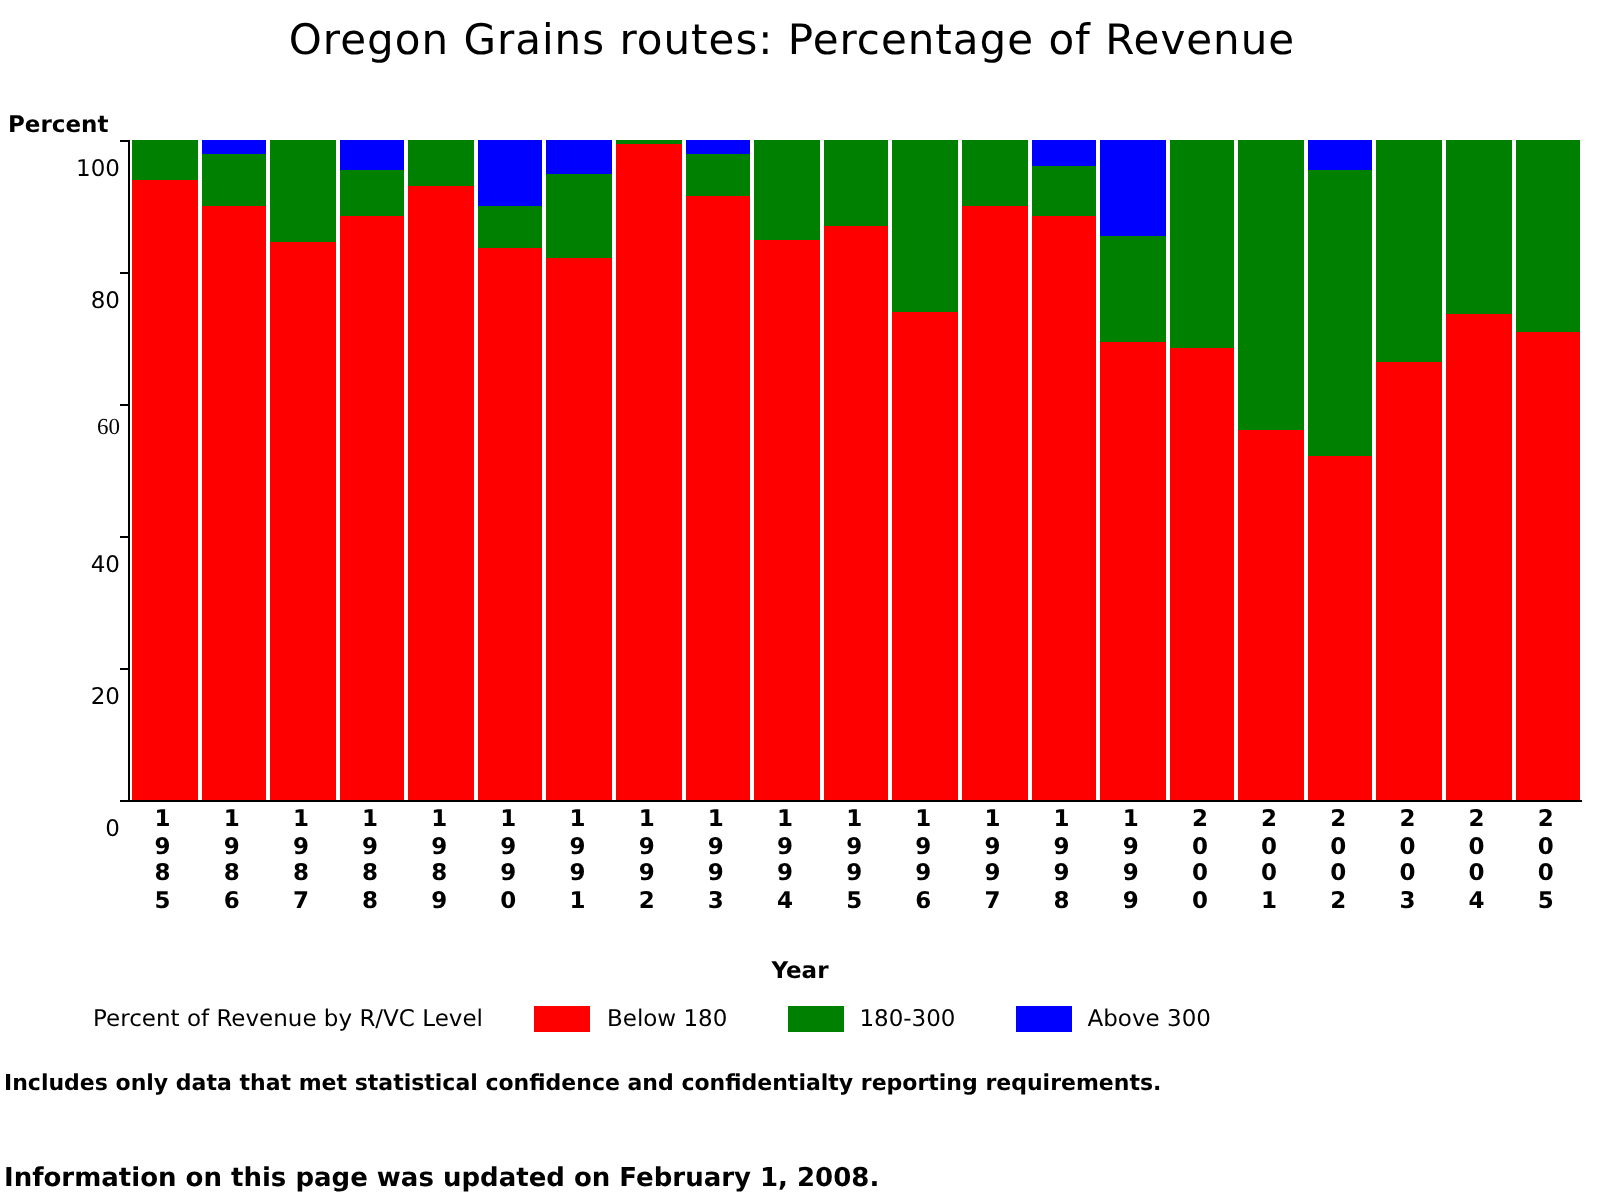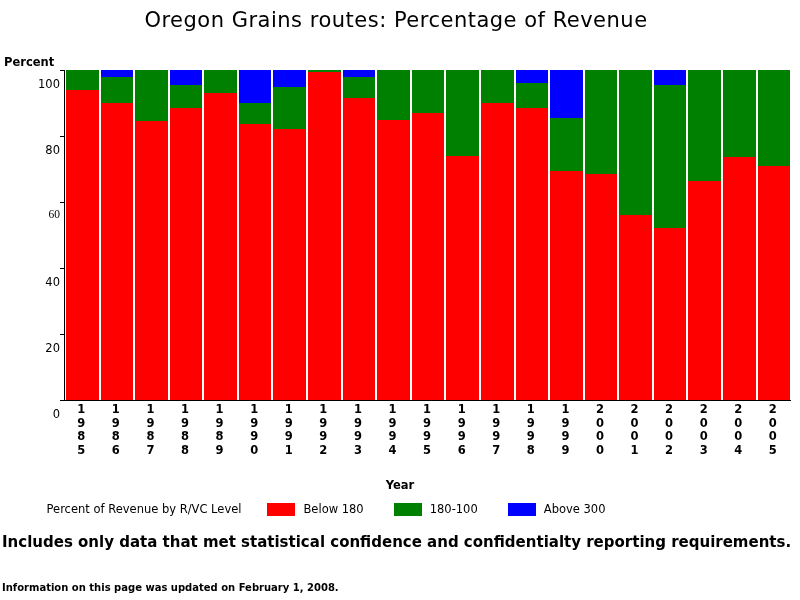--- a/index.html
+++ b/index.html
@@ -129,29 +129,29 @@
   .swatch {
     width: 28px;
     height: 13px;
     margin-right: 8px;
     display: inline-block;
   }
   #footnotes {
     position: absolute;
     top: 535px;
     left: 2px;
-    font-size: 15px;
+    font-size: 11px;
     line-height: 14px;
     font-weight: bold;
   }
   #updated {
     position: absolute;
     top: 582px;
     left: 2px;
-    font-size: 10px;
+    font-size: 13px;
     font-weight: bold;
   }
 </style>
 </head>
 <body>
 
 <div id="chart-title">Oregon Grains routes: Percentage of Revenue</div>
 
 <div id="ylabel">Percent</div>
 
@@ -294,21 +294,21 @@
 
 <div id="legend">
   <span class="legend-title">Percent of Revenue by R/VC Level</span>
   <span id="legend-entries" style="display: flex; align-items: flex-end;">
       <span class="legend-entry">
         <span class="swatch" style="background: rgb(255, 0, 0);"></span>
         <span>Below 180</span>
       </span>
       <span class="legend-entry">
         <span class="swatch" style="background: rgb(0, 128, 0);"></span>
-        <span>180-100</span>
+        <span>180-300</span>
       </span>
       <span class="legend-entry">
         <span class="swatch" style="background: rgb(0, 0, 255);"></span>
         <span>Above 300</span>
       </span>
     </span>
 </div>
 
 <div id="footnotes">
   <div>Includes only data that met statistical confidence and confidentialty reporting requirements.</div>

